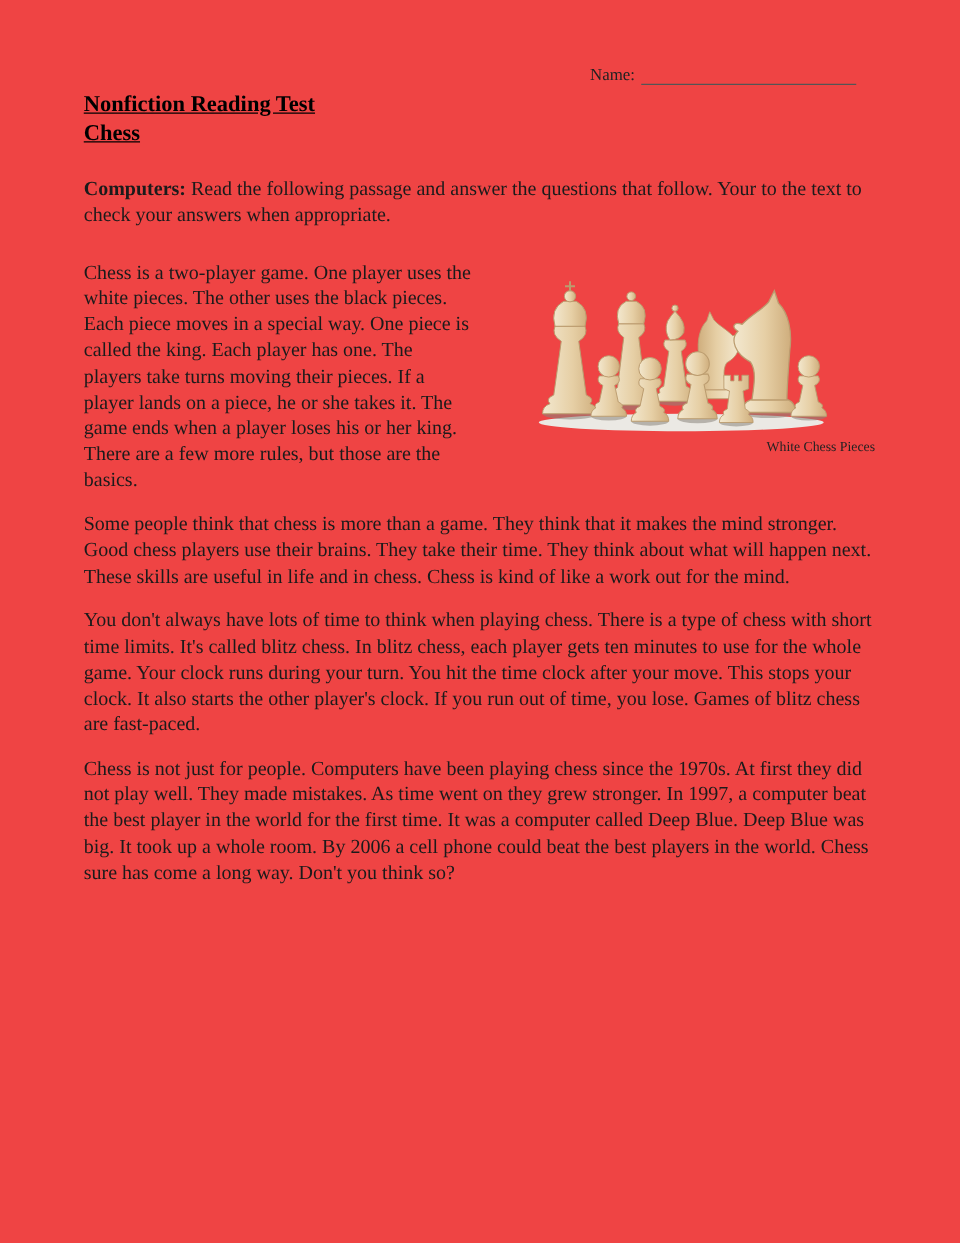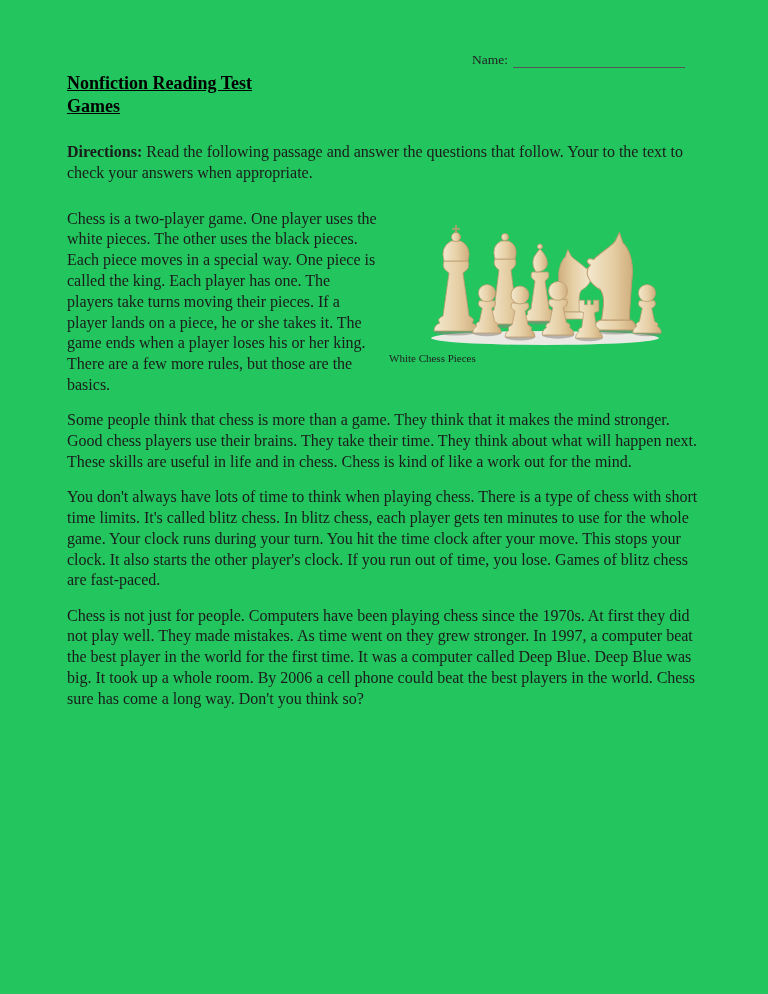--- a/index.html
+++ b/index.html
@@ -4,21 +4,21 @@
 <style>
   html, body {
     margin: 0;
     padding: 0;
     background: #ffffff;
   }
   .page {
     position: relative;
     width: 768px;
     height: 994px;
-    background: #22c55e;
+    background: #ef4444;
     box-sizing: border-box;
     padding: 50px 68px 0 67px;
     font-family: "Liberation Serif", serif;
     color: #1b1b1b;
     overflow: hidden;
   }
   .name-row {
     display: flex;
     align-items: flex-end;
     margin-left: 405px;
@@ -52,21 +52,21 @@
     font-size: 16px;
     line-height: 20.8px;
   }
   .article p {
     margin: 0 0 14.5px 0;
   }
   figure.chess-figure {
     float: right;
     width: 311px;
     margin: 2px 0 30px 12px;
-    text-align: left;
+    text-align: right;
     padding: 0;
   }
   figure.chess-figure svg {
     display: block;
     margin: 0 auto;
   }
   figcaption.chess-caption {
     font-size: 11px;
     line-height: 13px;
     margin-top: 3px;
@@ -78,24 +78,24 @@
 
 <div class="page">
 
   <div class="name-row">
     <span>Name:</span>
     <span class="name-line"></span>
   </div>
 
   <div class="title-block">
     <div>Nonfiction Reading Test</div>
-    <div>Games</div>
+    <div>Chess</div>
   </div>
 
-  <p class="directions"><b>Directions:</b><span> Read the following passage and answer the questions that follow. Your to the text to check your answers when appropriate.</span></p>
+  <p class="directions"><b>Computers:</b><span> Read the following passage and answer the questions that follow. Your to the text to check your answers when appropriate.</span></p>
 
   <div class="article">
 
     <figure class="chess-figure">
       <svg width="252" height="138" viewBox="0 0 252 138" aria-hidden="true">
         <defs>
           <linearGradient id="wood" x1="0" y1="0" x2="1" y2="0">
             <stop offset="0" stop-color="#f3e8cf"></stop>
             <stop offset="0.55" stop-color="#e6cfa5"></stop>
             <stop offset="1" stop-color="#cfae7d"></stop>

